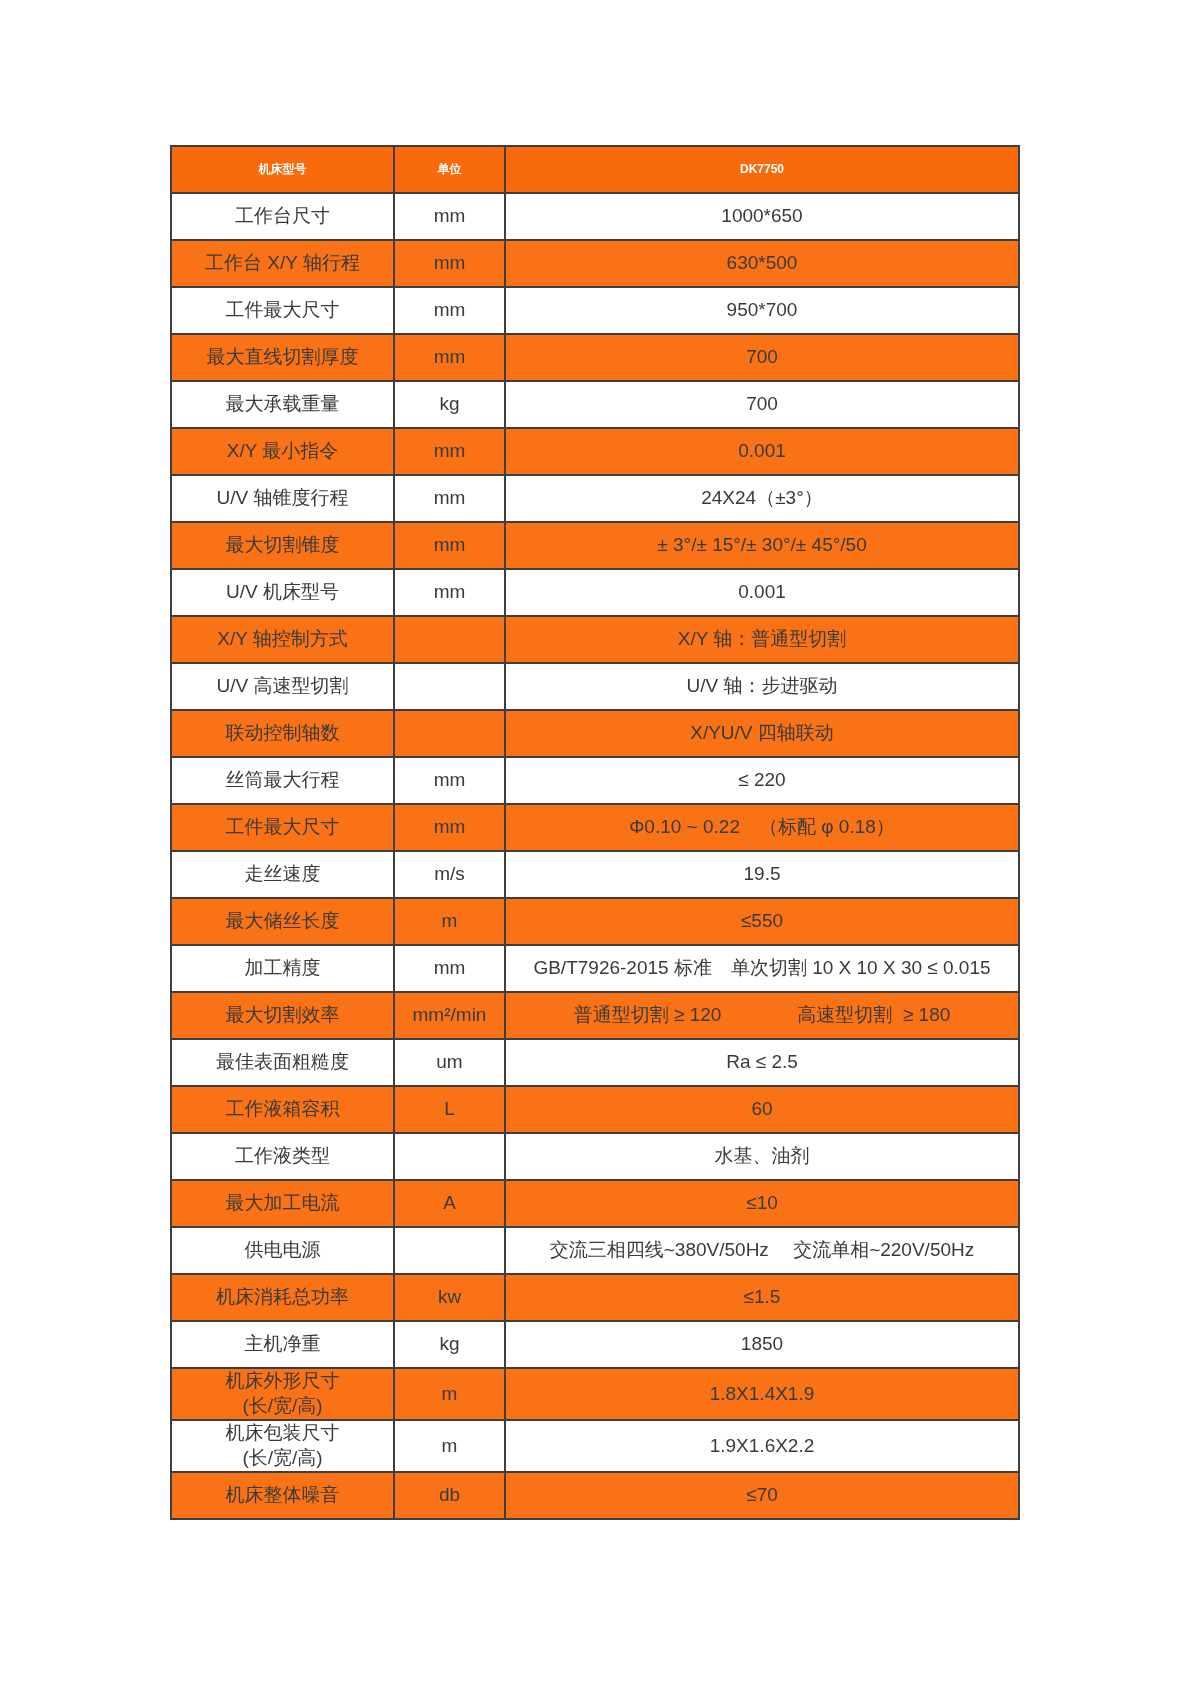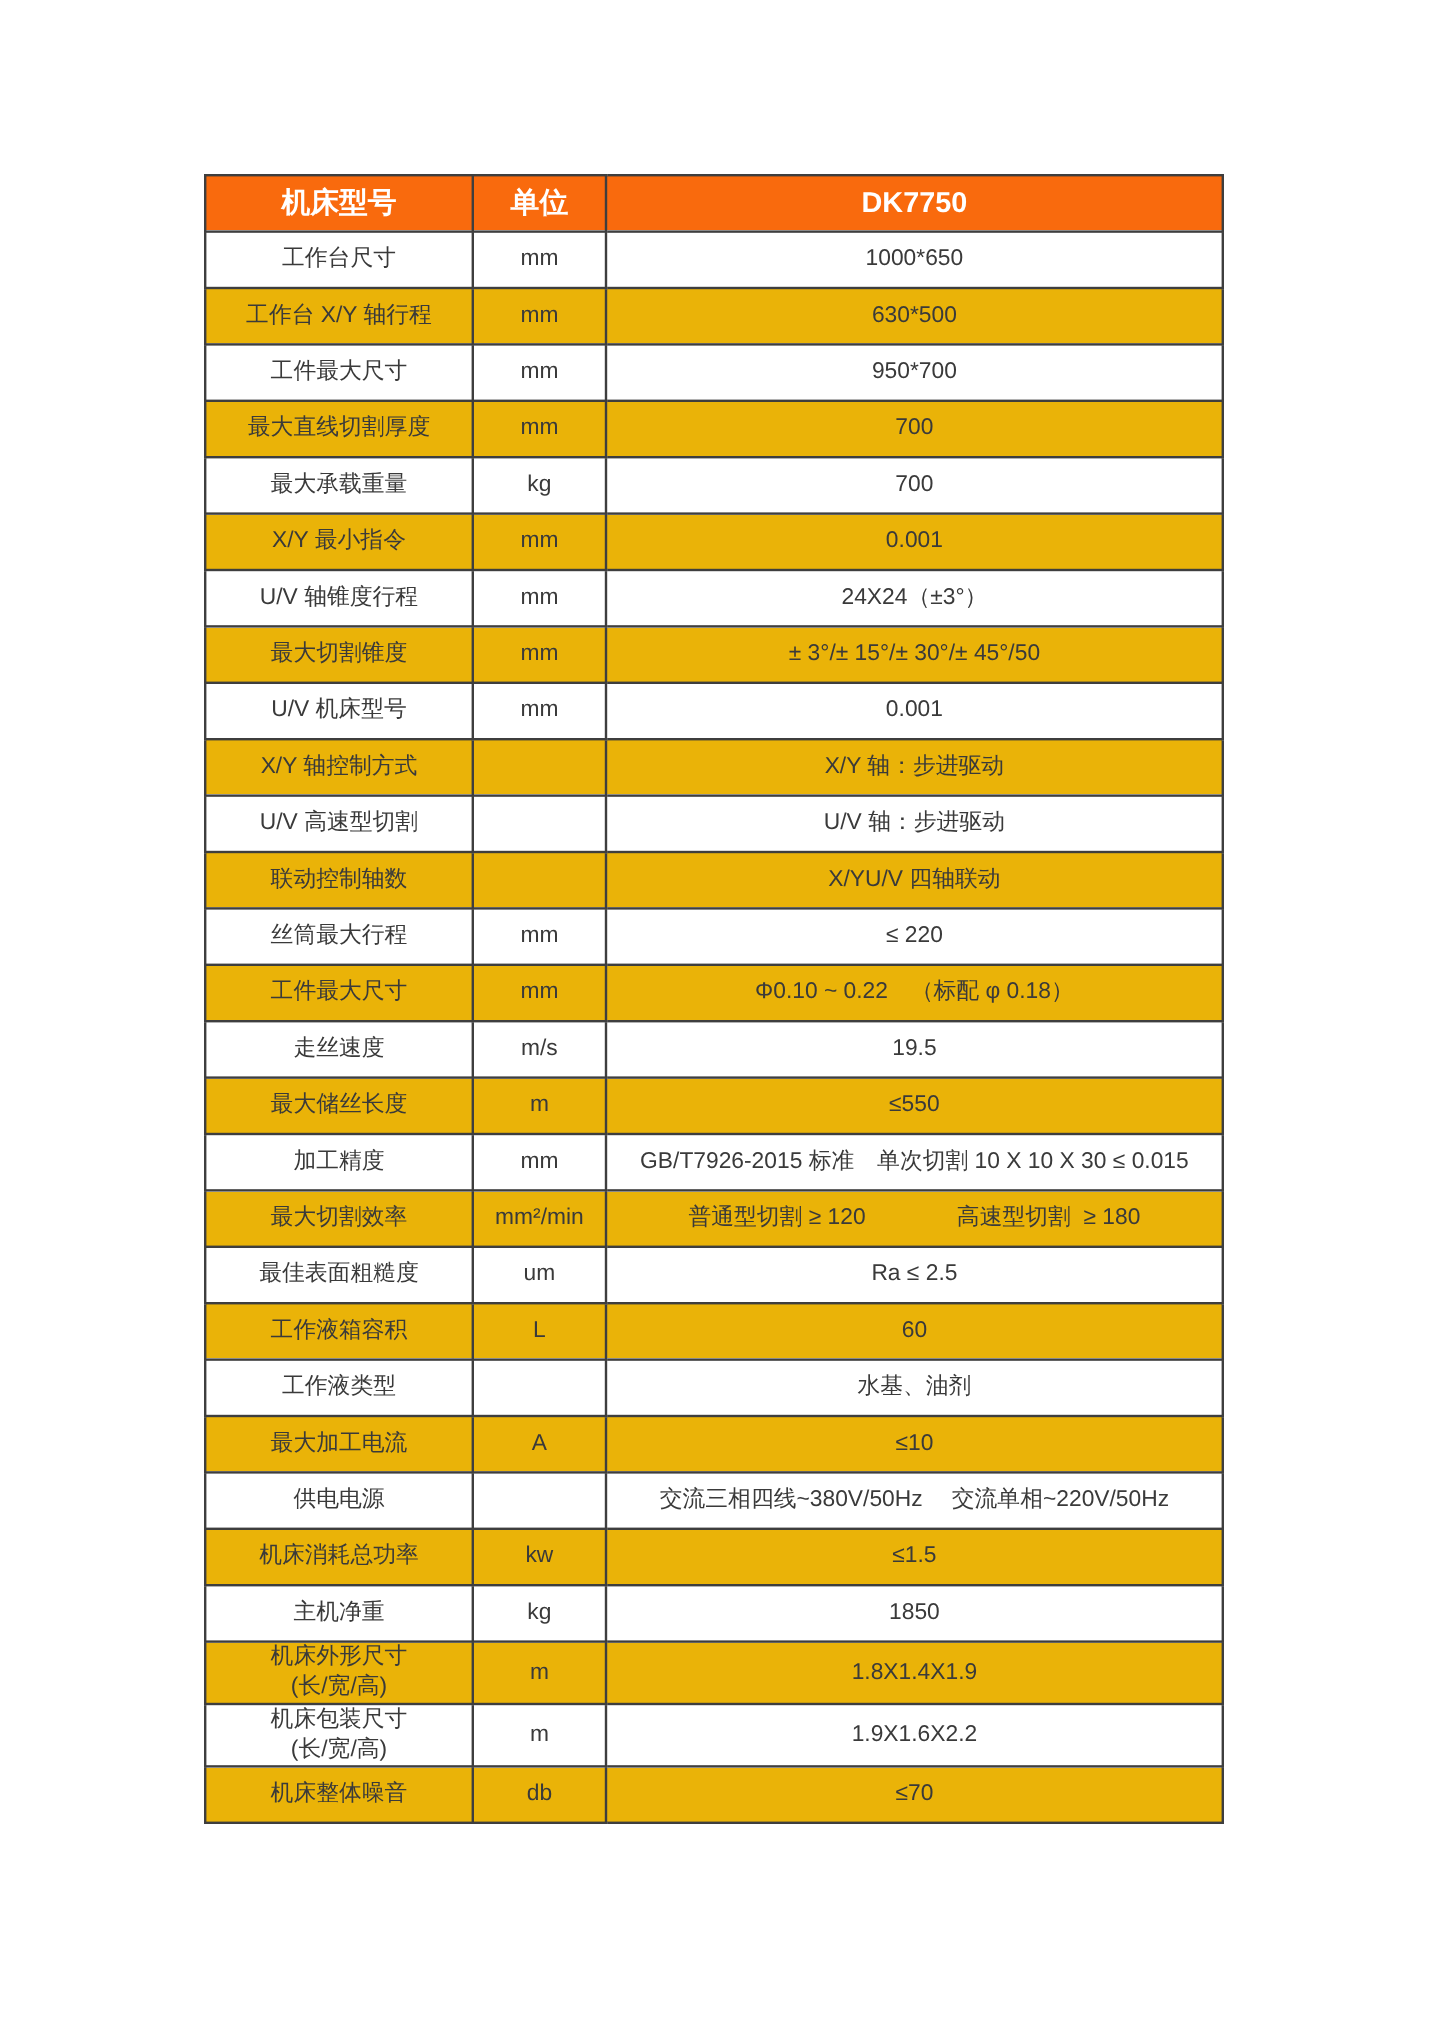--- a/index.html
+++ b/index.html
@@ -25,26 +25,26 @@
     color: #3a3a3a;
     white-space: pre-wrap;
     line-height: 1.3;
     padding: 0 4px;
     overflow: hidden;
   }
   table.spec-table thead th {
     background: #F96A0D;
     color: #ffffff;
     font-weight: bold;
-    font-size: 24px;
+    font-size: 12px;
     height: 47px;
   }
   tr.row-normal { height: 47px; }
   tr.row-tall   { height: 52px; }
-  tr.row-blue td { background: #eab308; }
+  tr.row-blue td { background: #f97316; }
   tr.row-white td { background: #ffffff; border-radius: 10px; }
   .label-line2 { display: block; }
 </style>
 </head>
 <body>
 
 <div class="page">
   <table class="spec-table">
     <colgroup>
       <col style="width:223px">
@@ -100,21 +100,21 @@
           <td>± 3°/± 15°/± 30°/± 45°/50</td>
         </tr>
         <tr class="row-normal row-white">
           <td><span>U/V 机床型号</span></td>
           <td>mm</td>
           <td>0.001</td>
         </tr>
         <tr class="row-normal row-blue">
           <td><span>X/Y 轴控制方式</span></td>
           <td></td>
-          <td>X/Y 轴：步进驱动</td>
+          <td>X/Y 轴：普通型切割</td>
         </tr>
         <tr class="row-normal row-white">
           <td><span>U/V 高速型切割</span></td>
           <td></td>
           <td>U/V 轴：步进驱动</td>
         </tr>
         <tr class="row-normal row-blue">
           <td><span>联动控制轴数</span></td>
           <td></td>
           <td>X/YU/V 四轴联动</td>

